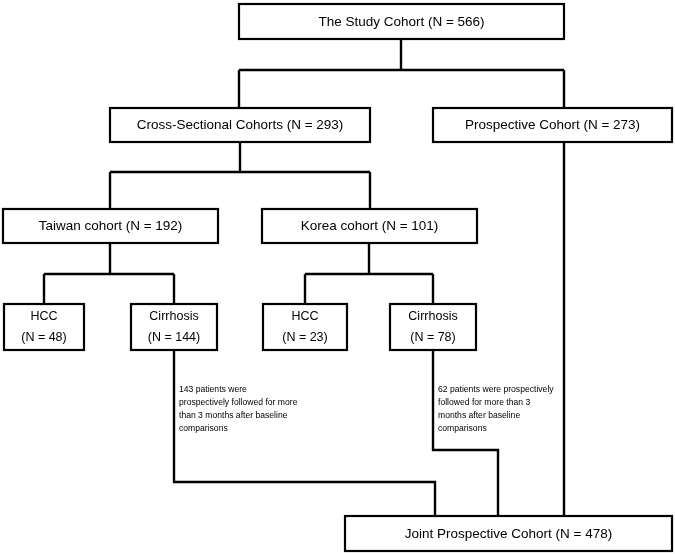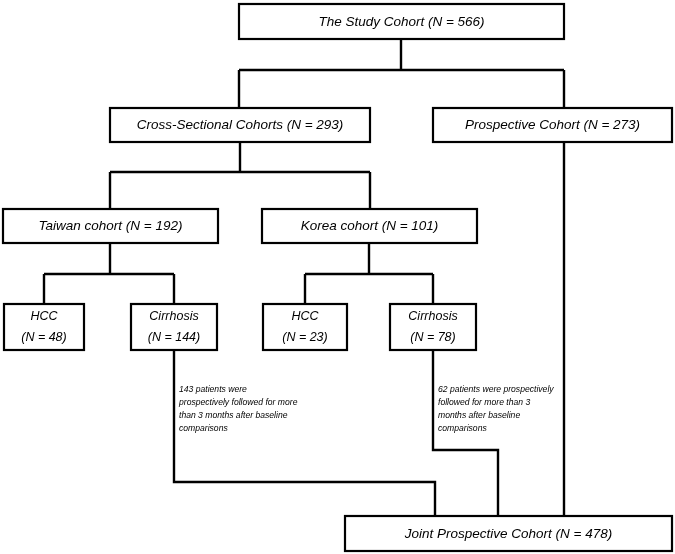--- a/index.html
+++ b/index.html
@@ -11,21 +11,20 @@
   body {
     font-family: "Liberation Sans", sans-serif;
     -webkit-font-smoothing: antialiased;
   }
   #flowchart-root {
     position: relative;
     width: 675px;
     height: 554px;
     background: #ffffff;
     overflow: hidden;
-    font-style: italic;
   }
   svg.chart-svg {
     position: absolute;
     left: 0;
     top: 0;
     width: 675px;
     height: 554px;
     display: block;
   }
   .node-box {

